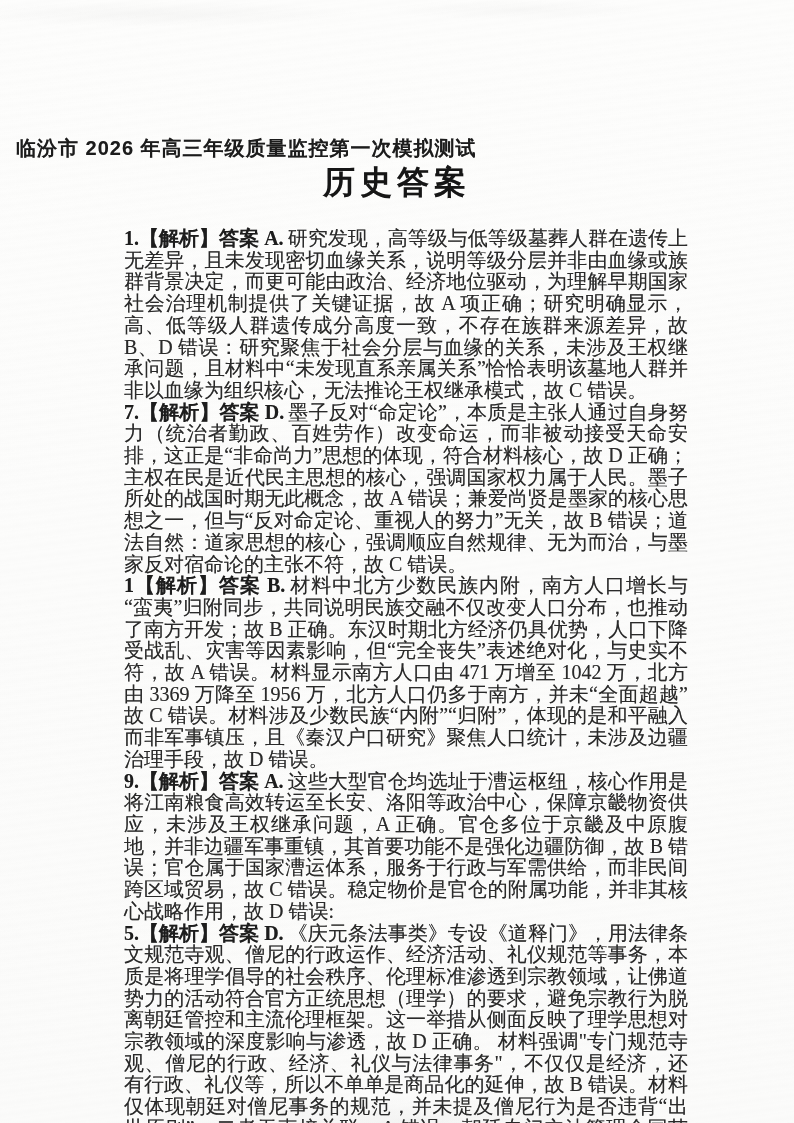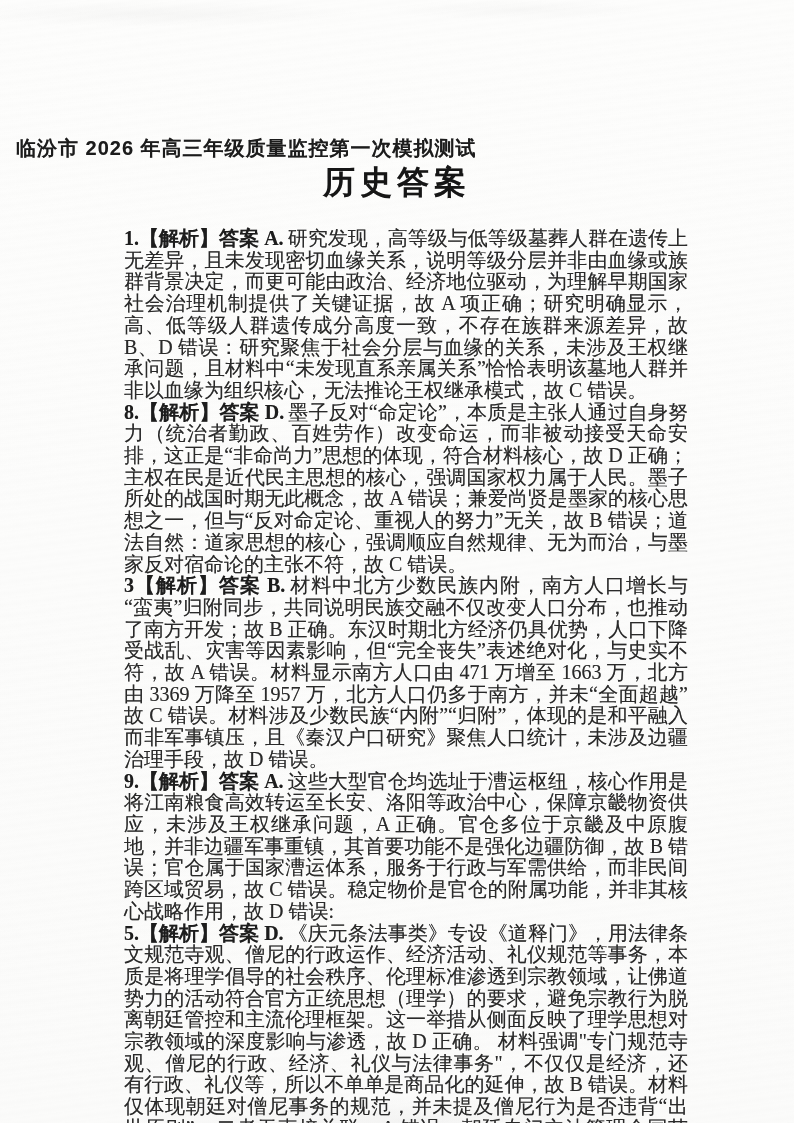--- a/index.html
+++ b/index.html
@@ -101,23 +101,23 @@
 <div class="page">
   <div class="noise-overlay"></div>
 
   <h1 class="doc-title">临汾市 2026 年高三年级质量监控第一次模拟测试</h1>
 
   <h2 class="doc-subtitle">历史答案</h2>
 
   <div class="answers">
     <p class="answer-item"><span class="head">1.【解析】</span><span class="answer-label">答案 A.</span><span class="text">研究发现，高等级与低等级墓葬人群在遗传上无差异，且未发现密切血缘关系，说明等级分层并非由血缘或族群背景决定，而更可能由政治、经济地位驱动，为理解早期国家社会治理机制提供了关键证据，故 A 项正确；研究明确显示，高、低等级人群遗传成分高度一致，不存在族群来源差异，故 B、D 错误：研究聚焦于社会分层与血缘的关系，未涉及王权继承问题，且材料中“未发现直系亲属关系”恰恰表明该墓地人群并非以血缘为组织核心，无法推论王权继承模式，故 C 错误。</span></p>
 
-    <p class="answer-item"><span class="head">8.【解析】</span><span class="answer-label">答案 D.</span><span class="text">墨子反对“命定论”，本质是主张人通过自身努力（统治者勤政、百姓劳作）改变命运，而非被动接受天命安排，这正是“非命尚力”思想的体现，符合材料核心，故 D 正确；主权在民是近代民主思想的核心，强调国家权力属于人民。墨子所处的战国时期无此概念，故 A 错误；兼爱尚贤是墨家的核心思想之一，但与“反对命定论、重视人的努力”无关，故 B 错误；道法自然：道家思想的核心，强调顺应自然规律、无为而治，与墨家反对宿命论的主张不符，故 C 错误。</span></p>
+    <p class="answer-item"><span class="head">7.【解析】</span><span class="answer-label">答案 D.</span><span class="text">墨子反对“命定论”，本质是主张人通过自身努力（统治者勤政、百姓劳作）改变命运，而非被动接受天命安排，这正是“非命尚力”思想的体现，符合材料核心，故 D 正确；主权在民是近代民主思想的核心，强调国家权力属于人民。墨子所处的战国时期无此概念，故 A 错误；兼爱尚贤是墨家的核心思想之一，但与“反对命定论、重视人的努力”无关，故 B 错误；道法自然：道家思想的核心，强调顺应自然规律、无为而治，与墨家反对宿命论的主张不符，故 C 错误。</span></p>
 
-    <p class="answer-item"><span class="head">3【解析】</span><span class="answer-label">答案 B.</span><span class="text">材料中北方少数民族内附，南方人口增长与“蛮夷”归附同步，共同说明民族交融不仅改变人口分布，也推动了南方开发；故 B 正确。东汉时期北方经济仍具优势，人口下降受战乱、灾害等因素影响，但“完全丧失”表述绝对化，与史实不符，故 A 错误。材料显示南方人口由 471 万增至 1663 万，北方由 3369 万降至 1957 万，北方人口仍多于南方，并未“全面超越”故 C 错误。材料涉及少数民族“内附”“归附”，体现的是和平融入而非军事镇压，且《秦汉户口研究》聚焦人口统计，未涉及边疆治理手段，故 D 错误。</span></p>
+    <p class="answer-item"><span class="head">1【解析】</span><span class="answer-label">答案 B.</span><span class="text">材料中北方少数民族内附，南方人口增长与“蛮夷”归附同步，共同说明民族交融不仅改变人口分布，也推动了南方开发；故 B 正确。东汉时期北方经济仍具优势，人口下降受战乱、灾害等因素影响，但“完全丧失”表述绝对化，与史实不符，故 A 错误。材料显示南方人口由 471 万增至 1042 万，北方由 3369 万降至 1956 万，北方人口仍多于南方，并未“全面超越”故 C 错误。材料涉及少数民族“内附”“归附”，体现的是和平融入而非军事镇压，且《秦汉户口研究》聚焦人口统计，未涉及边疆治理手段，故 D 错误。</span></p>
 
     <p class="answer-item"><span class="head">9.【解析】</span><span class="answer-label">答案 A.</span><span class="text">这些大型官仓均选址于漕运枢纽，核心作用是将江南粮食高效转运至长安、洛阳等政治中心，保障京畿物资供应，未涉及王权继承问题，A 正确。官仓多位于京畿及中原腹地，并非边疆军事重镇，其首要功能不是强化边疆防御，故 B 错误；官仓属于国家漕运体系，服务于行政与军需供给，而非民间跨区域贸易，故 C 错误。稳定物价是官仓的附属功能，并非其核心战略作用，故 D 错误:</span></p>
 
     <p class="answer-item"><span class="head">5.【解析】</span><span class="answer-label">答案 D.</span><span class="text">《庆元条法事类》专设《道释门》，用法律条文规范寺观、僧尼的行政运作、经济活动、礼仪规范等事务，本质是将理学倡导的社会秩序、伦理标准渗透到宗教领域，让佛道势力的活动符合官方正统思想（理学）的要求，避免宗教行为脱离朝廷管控和主流伦理框架。这一举措从侧面反映了理学思想对宗教领域的深度影响与渗透，故 D 正确。 材料强调"专门规范寺观、僧尼的行政、经济、礼仪与法律事务"，不仅仅是经济，还有行政、礼仪等，所以不单单是商品化的延伸，故 B 错误。材料仅体现朝廷对僧尼事务的规范，并未提及僧尼行为是否违背“出世原则”，二者无直接关联，A 错误；朝廷专门立法管理全国范围内的寺观僧尼，恰恰体现了中央集权的强化，而非对地方控制力的减弱，故 C 错误。</span></p>
 
     <p class="answer-item"><span class="head">8【解析】</span><span class="answer-label">答案 C .</span><span class="text">从 “纳粮换盐引” 到 “纳银换盐引”，体现了明朝财政从</span></p>
   </div>
 
 </div>
 

